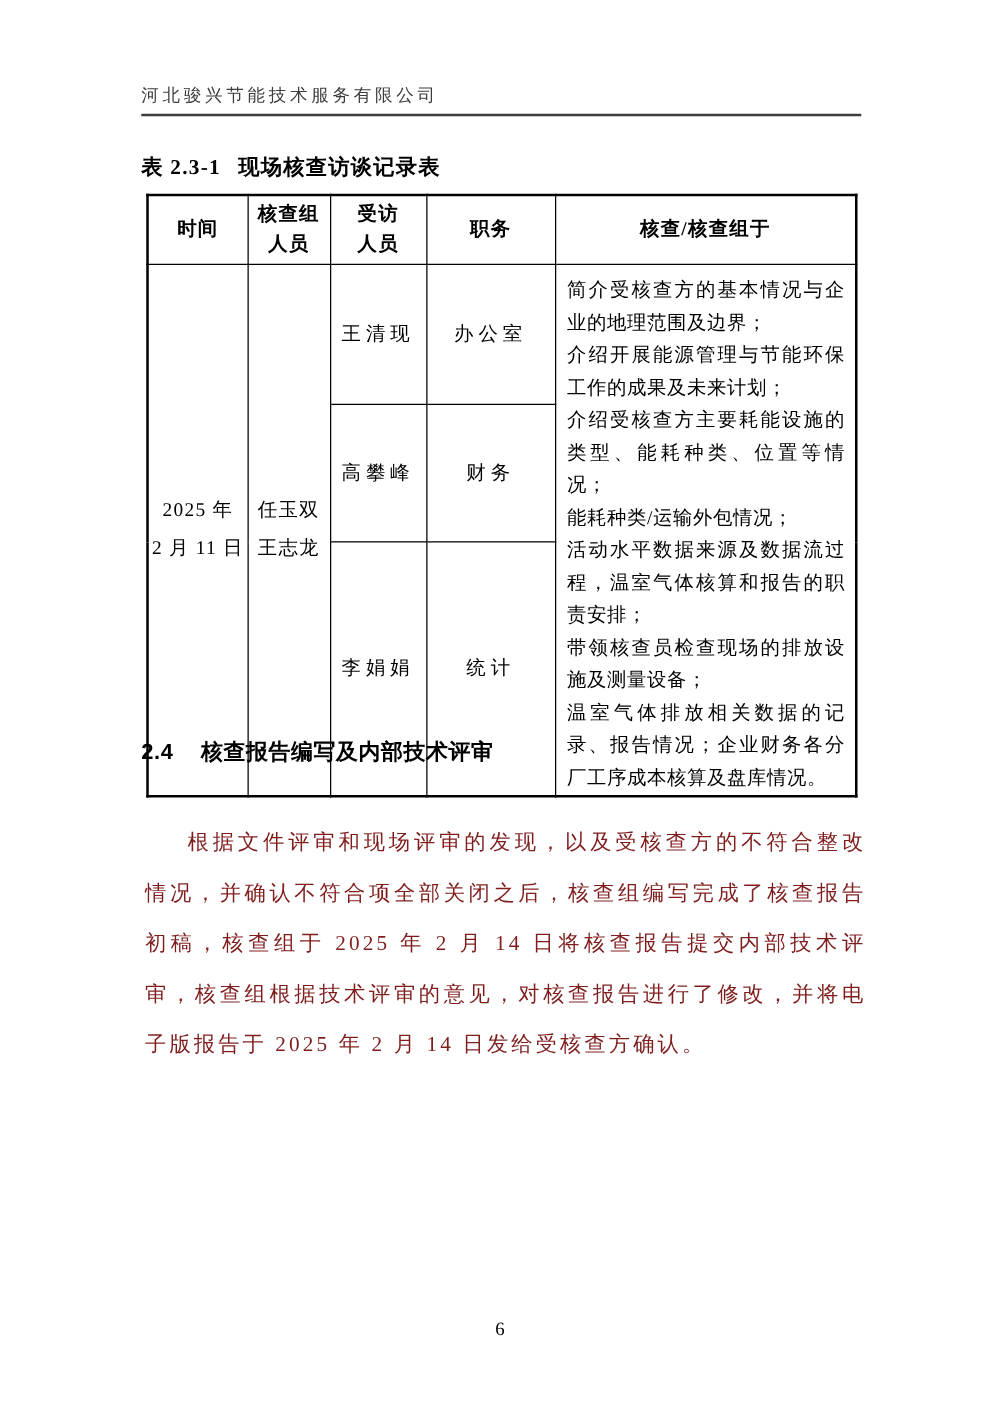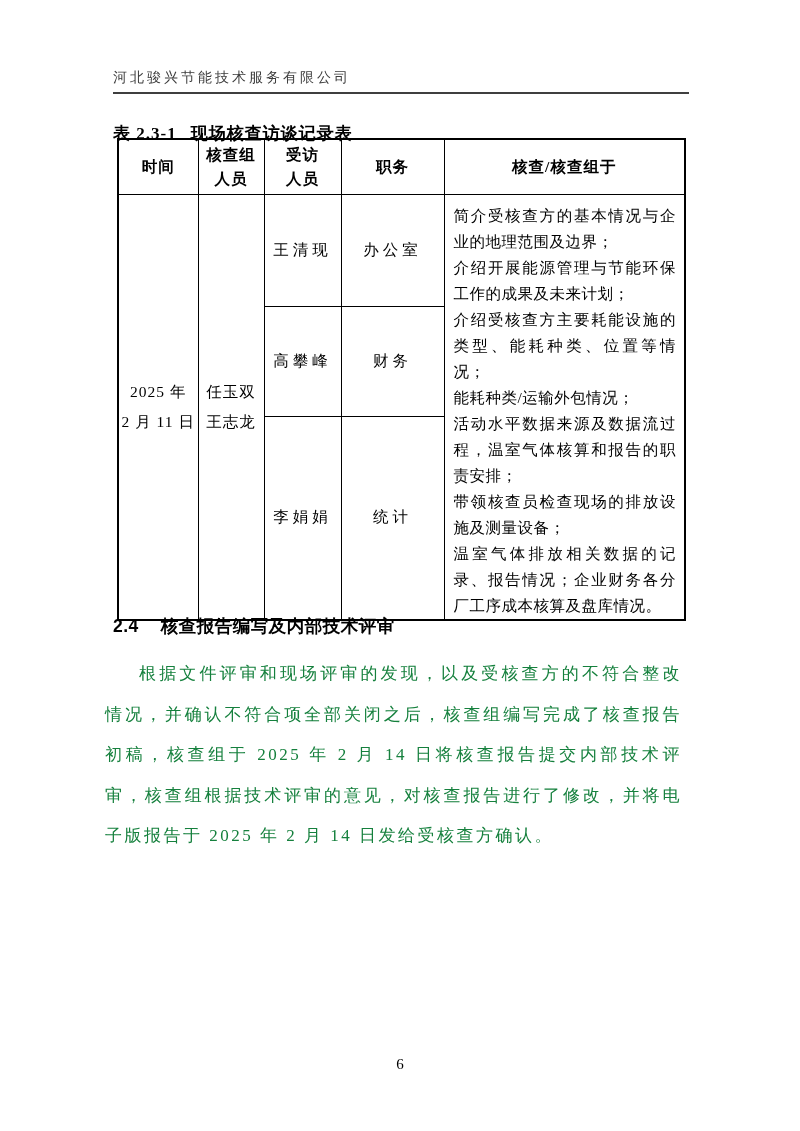--- a/index.html
+++ b/index.html
@@ -26,21 +26,21 @@
   
   .table-title {
     position: absolute; left: 113px; top: 102px; width: 576px;
     text-align: left; font-weight: bold; font-size: 17px; color: #000;
     letter-spacing: 1px;
   }
   .table-title .gap { display: inline-block; width: 14px; }
 
   
   table.interview-table {
-    position: absolute; left: 117px; top: 118px;
+    position: absolute; left: 117px; top: 135px;
     width: 567px; height: 445px;
     border-collapse: collapse; table-layout: fixed;
     border: 2px solid #000;
     font-size: 15.5px; color: #000;
   }
   table.interview-table th, table.interview-table td {
     border: 1px solid #000;
     text-align: center; vertical-align: middle;
   }
   table.interview-table th {
@@ -61,31 +61,31 @@
     text-align: left; vertical-align: top;
     padding: 8px 8px 0 9px;
   }
   td.cell-content p {
     font-size: 15.5px; line-height: 26px;
     text-align: justify; letter-spacing: 0.5px;
   }
 
   
   .section-heading {
-    position: absolute; left: 113px; top: 594px; width: 576px;
+    position: absolute; left: 113px; top: 569px; width: 576px;
     font-weight: bold; font-size: 17.5px; color: #000;
     font-family: "Liberation Sans", "DejaVu Sans", sans-serif;
     letter-spacing: 0.5px;
   }
   .section-heading .num { margin-right: 22px; }
 
   
   .body-text {
-    position: absolute; left: 105px; top: 634px; width: 577px;
-    color: #15803d;
+    position: absolute; left: 116px; top: 634px; width: 577px;
+    color: #7f1d1d;
   }
   .body-text p {
     font-size: 17px; line-height: 40.5px;
     text-align: justify; text-indent: 2em; letter-spacing: 2.5px;
   }
 
   
   .page-number {
     position: absolute; left: 0; top: 1036px; width: 800px;
     text-align: center; font-size: 15px; color: #000;

